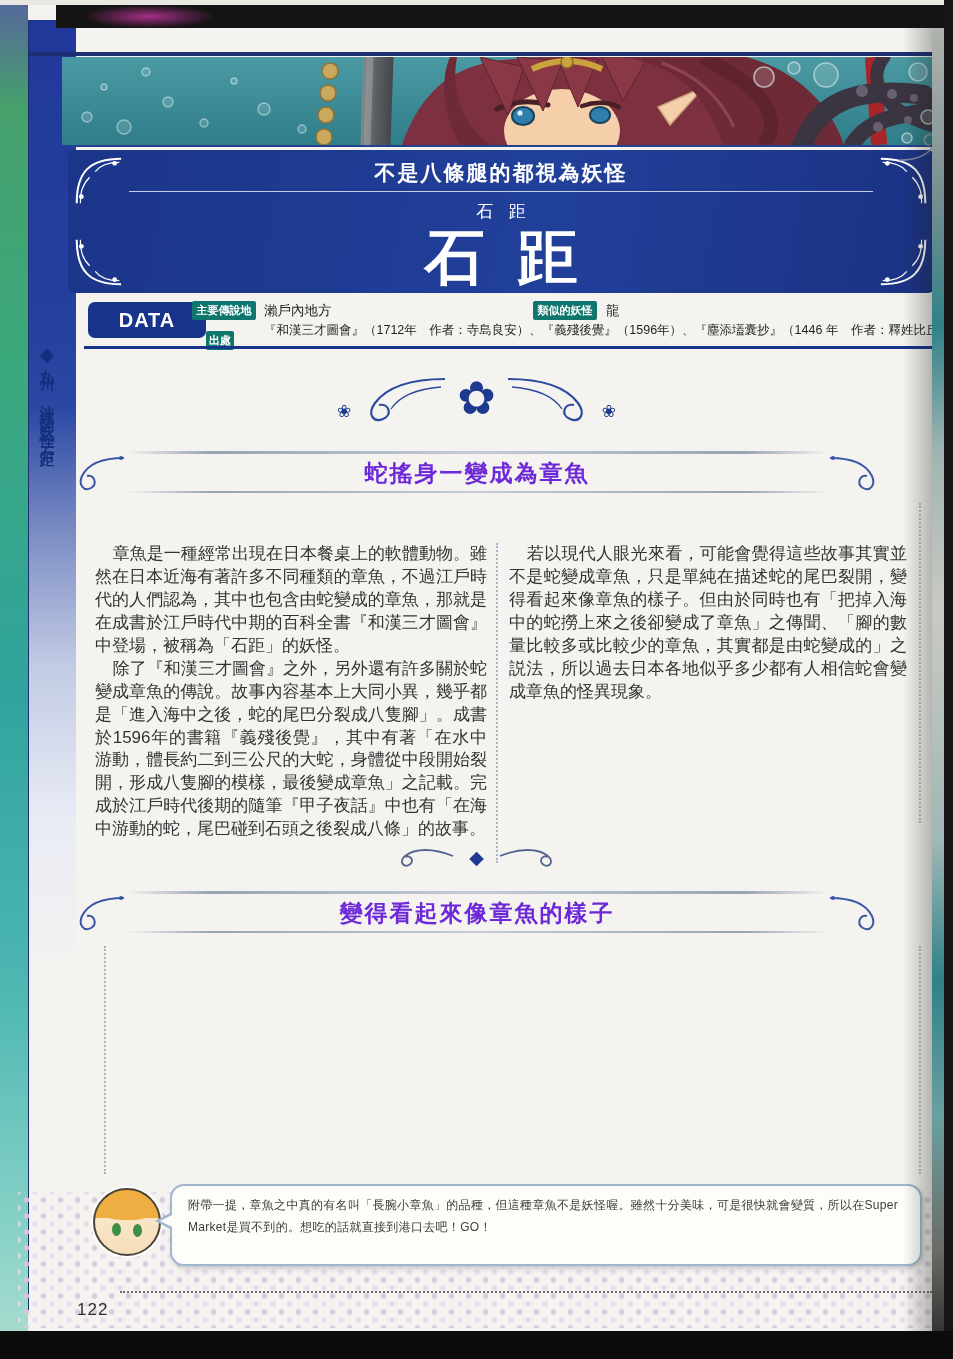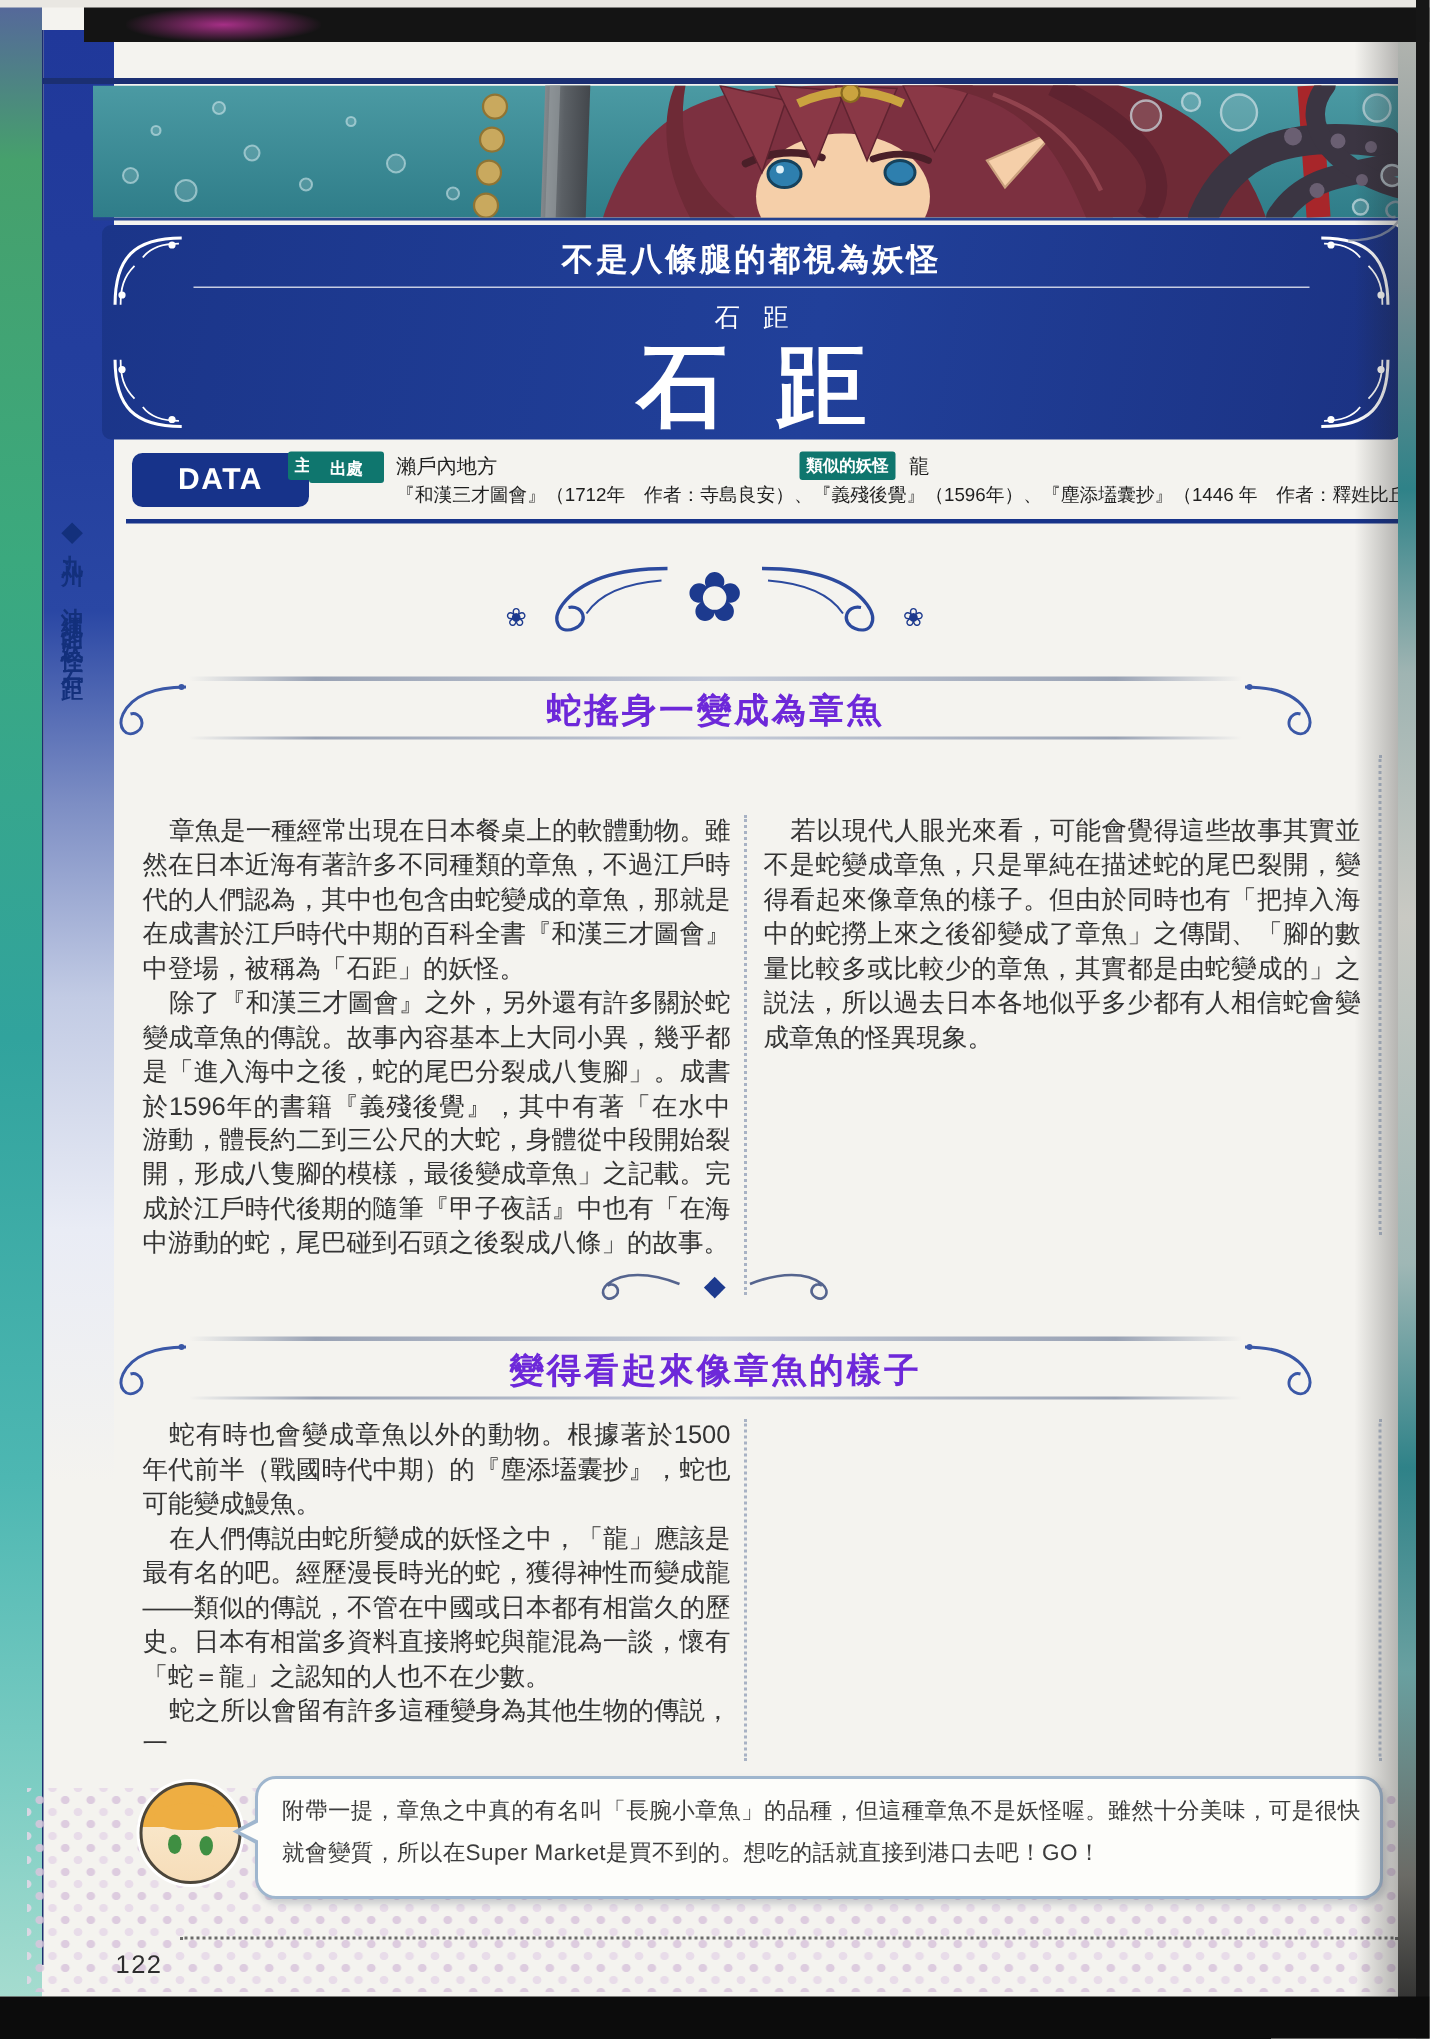--- a/index.html
+++ b/index.html
@@ -57,21 +57,21 @@
   .gray-curl{position:absolute;left:897px;top:128px;width:44px;height:40px;z-index:2;opacity:.75;}
 
   
   .data-bar{position:absolute;left:0;top:298px;width:953px;height:52px;z-index:2;font-size:13.5px;color:#1f1f1f;}
   .data-box{position:absolute;left:88px;top:4px;width:118px;height:36px;background:#17338a;
       border-radius:7px;color:#fff;font-size:20px;font-weight:bold;letter-spacing:1px;
       display:flex;align-items:center;justify-content:center;}
   .fld-label{position:absolute;background:#0f766e;color:#fff;font-size:11px;font-weight:bold;
       text-align:center;padding:2px 0;border-radius:2px;}
   .lbl-place{left:192px;top:3px;width:64px;}
-  .lbl-src{left:206px;top:5px;width:50px;}
+  .lbl-src{left:206px;top:33px;width:28px;}
   .lbl-sim{left:533px;top:3px;width:64px;}
   .val-place{position:absolute;left:264px;top:4px;}
   .val-sim{position:absolute;left:606px;top:4px;}
   .val-src{position:absolute;left:264px;top:24px;width:684px;white-space:nowrap;overflow:hidden;font-size:12.5px;}
   .data-rule{position:absolute;left:84px;top:48px;width:864px;height:2.5px;background:#17338a;}
 
   
   .flower{position:absolute;left:0;top:356px;width:953px;height:84px;z-index:2;
       display:flex;align-items:center;justify-content:center;gap:10px;color:#1d3a8e;}
   .flower .big{font-size:46px;line-height:1;}
@@ -119,21 +119,21 @@
   .avatar::after{content:"";position:absolute;left:17px;top:33px;width:9px;height:13px;
       background:#3f8f42;border-radius:50%;box-shadow:21px 1px 0 #3f8f42;}
   .bubble{position:absolute;left:170px;top:1184px;width:748px;height:78px;z-index:3;
       background:#fdfdfa;border:2px solid #9fb6ce;border-radius:14px;
       box-shadow:2px 3px 4px rgba(80,90,110,.25);}
   .bubble::before{content:"";position:absolute;left:-17px;top:26px;
       border-top:9px solid transparent;border-bottom:9px solid transparent;border-right:17px solid #9fb6ce;}
   .bubble::after{content:"";position:absolute;left:-12px;top:28px;
       border-top:7px solid transparent;border-bottom:7px solid transparent;border-right:14px solid #fdfdfa;}
   .bubble .bt{position:absolute;left:16px;right:12px;top:8px;
-      font-size:15px;line-height:1.85;color:#3c3c3c;letter-spacing:.3px;}
+      font-size:12px;line-height:1.85;color:#3c3c3c;letter-spacing:.3px;}
 
   
   .dots{position:absolute;left:18px;top:1192px;width:916px;height:136px;z-index:1;opacity:.85;
       background-image:radial-gradient(#d9c6dd 2.6px,rgba(0,0,0,0) 3.2px),
                        radial-gradient(#e6d8e8 2.6px,rgba(0,0,0,0) 3.2px);
       background-size:17px 16px,17px 16px;background-position:0 0,8.5px 8px;}
   .dotline{position:absolute;left:120px;top:1291px;width:812px;height:0;
       border-top:2px dotted #4a4a4a;opacity:.8;z-index:2;}
   .pagenum{position:absolute;left:77px;top:1300px;font-size:17px;color:#2d2d2d;z-index:2;letter-spacing:1px;}
 </style>
@@ -331,25 +331,20 @@
     <div class="ln ln-t"></div>
     <div class="txt">變得看起來像章魚的樣子</div>
     <div class="ln ln-b"></div>
     <svg class="curl-r" viewBox="0 0 52 46">
       <path d="M50,8 C28,8 14,14 8,26 C4,35 10,42 17,38 C24,34 20,24 13,26" stroke="#3a57a6" stroke-width="2" fill="none"></path>
       <circle cx="47" cy="8" r="2" fill="#3a57a6"></circle>
     </svg>
   </div>
 
   <div class="cols cols-2">
-    <div class="col col-l">
-      <p>蛇有時也會變成章魚以外的動物。根據著於1500年代前半（戰國時代中期）的『塵添壒囊抄』，蛇也可能變成鰻魚。</p>
-      <p>在人們傳説由蛇所變成的妖怪之中，「龍」應該是最有名的吧。經歷漫長時光的蛇，獲得神性而變成龍——類似的傳説，不管在中國或日本都有相當久的歷史。日本有相當多資料直接將蛇與龍混為一談，懷有「蛇＝龍」之認知的人也不在少數。</p>
-      <p>蛇之所以會留有許多這種變身為其他生物的傳説，一</p>
-    </div>
     <div class="col-sep"></div>
   </div>
   <div class="edge-dots ed-2"></div>
 
   <div class="dots"></div>
   <div class="avatar"></div>
   <div class="bubble">
     <div class="bt">附帶一提，章魚之中真的有名叫「長腕小章魚」的品種，但這種章魚不是妖怪喔。雖然十分美味，可是很快就會變質，所以在Super Market是買不到的。想吃的話就直接到港口去吧！GO！</div>
   </div>
   <div class="dotline"></div>

